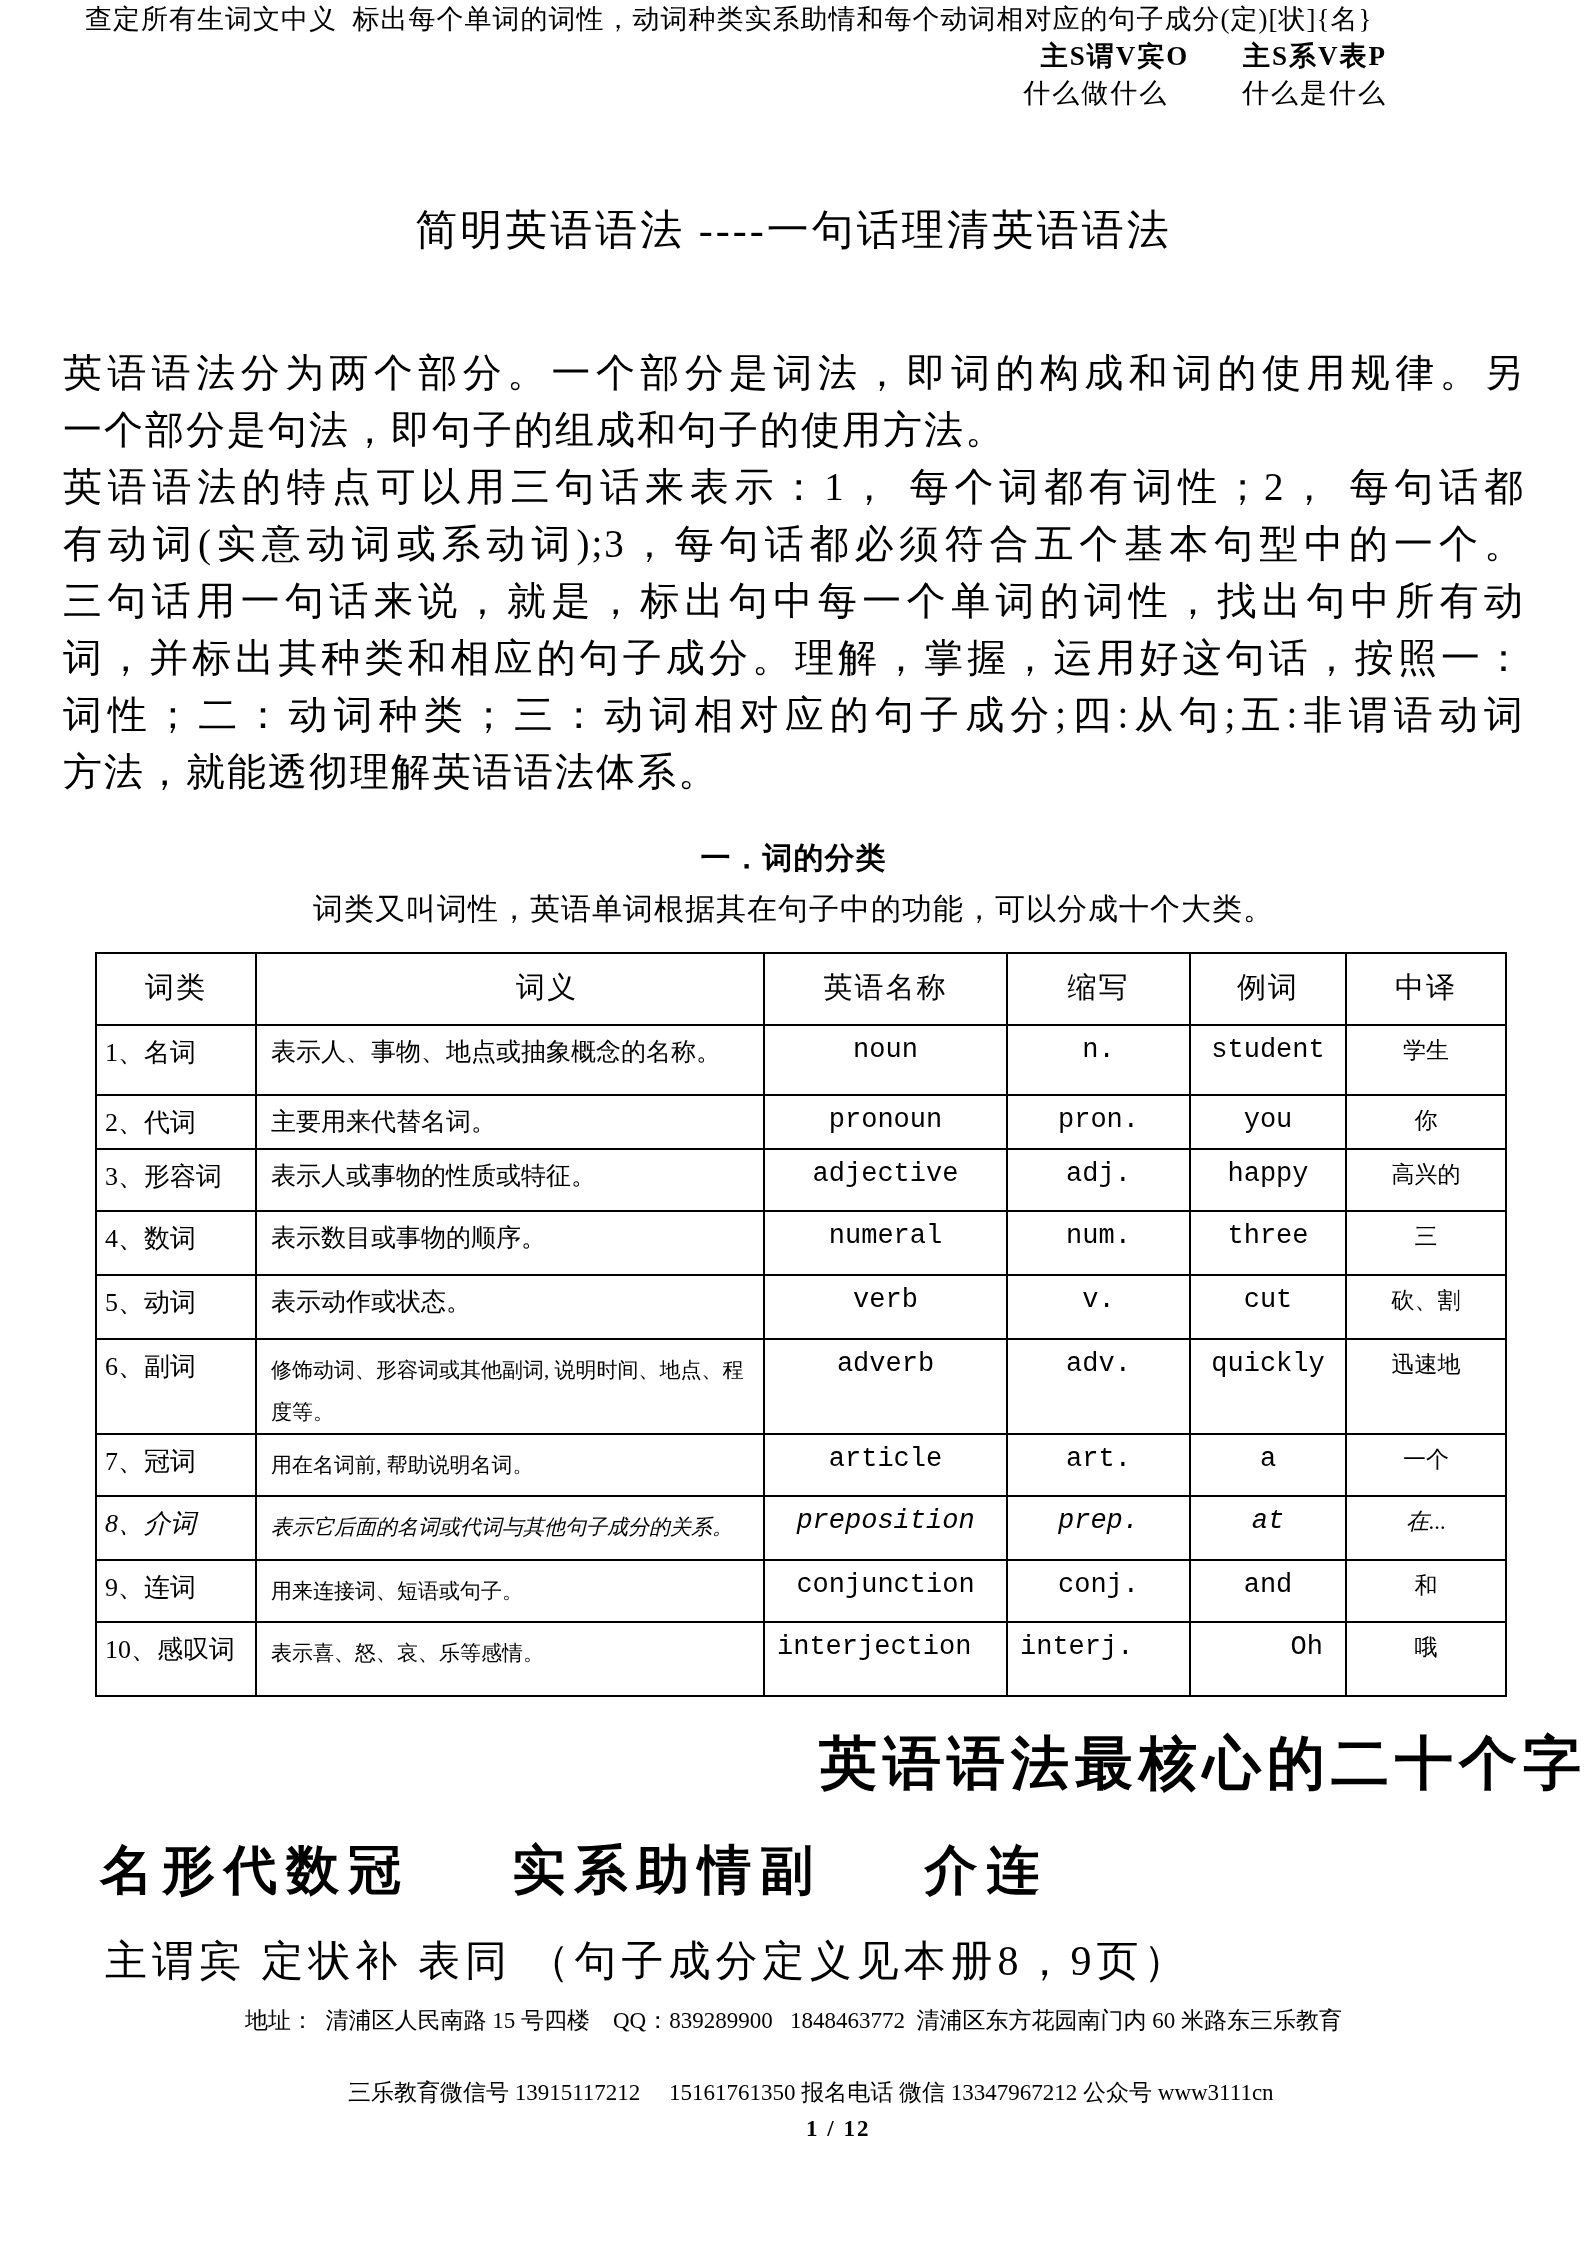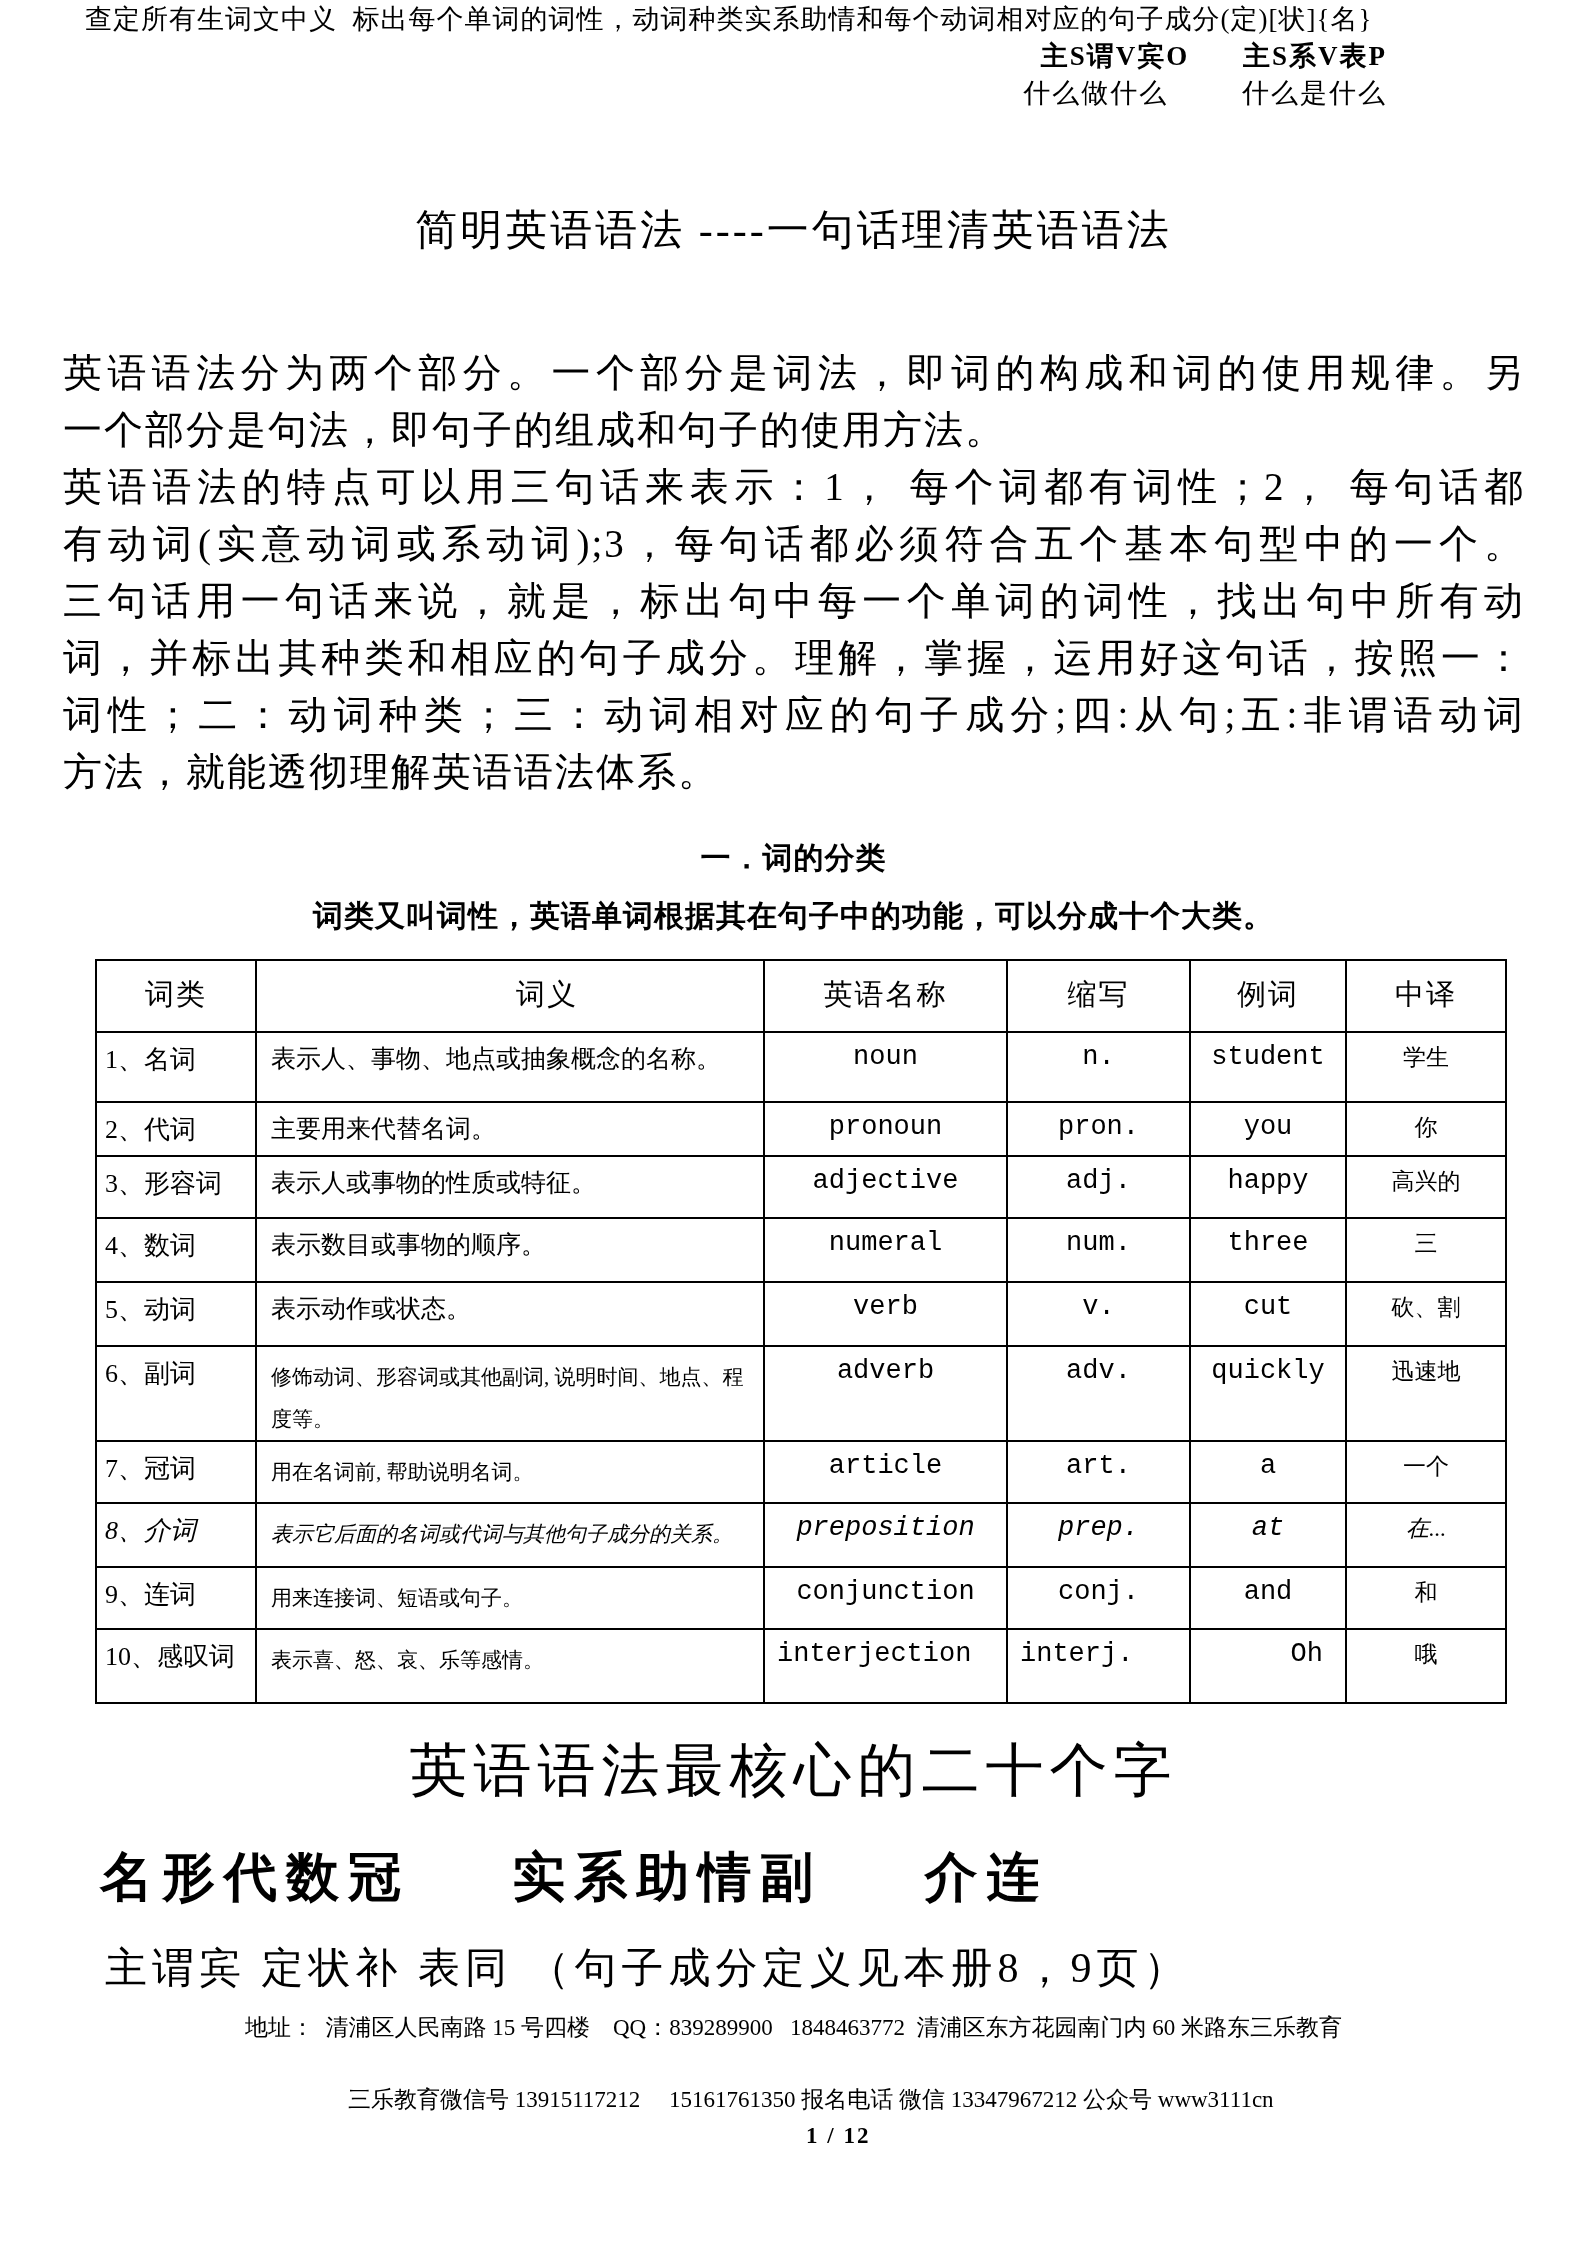--- a/index.html
+++ b/index.html
@@ -38,22 +38,22 @@
     font-size: 39px; line-height: 57px; letter-spacing: 2px;
   }
   .body-line.fill { text-align: justify; text-align-last: justify; }
 
   
   .section-heading {
     margin-top: 38px; text-align: center;
     font-size: 30px; font-weight: bold; letter-spacing: 1px;
   }
   .section-sub {
-    margin-top: 17px; text-align: center;
-    font-size: 30px; letter-spacing: 1px; font-weight: bold;
+    margin-top: 10px; text-align: center;
+    font-size: 30px; letter-spacing: 1px;
   }
 
   
   .pos-table {
     border-collapse: collapse; table-layout: fixed;
     width: 1410px; margin: 22px 0 0 95px;
   }
   .c1 { width: 160px; } .c2 { width: 508px; } .c3 { width: 243px; }
   .c4 { width: 183px; } .c5 { width: 156px; } .c6 { width: 160px; }
   .pos-table th, .pos-table td {
@@ -82,22 +82,22 @@
   .pos-table tbody tr:nth-child(7) td { height: 62px; }
   .pos-table tbody tr:nth-child(8) td { height: 64px; font-style: italic; }
   .pos-table tbody tr:nth-child(9) td { height: 62px; margin-left: 21px; }
   .pos-table tbody tr:nth-child(10) td { height: 74px; }
   .pos-table tbody tr:nth-child(10) td:nth-child(3),
   .pos-table tbody tr:nth-child(10) td:nth-child(4) { text-align: left; padding-left: 12px; }
   .pos-table tbody tr:nth-child(10) td:nth-child(5) { text-align: right; padding-right: 22px; }
 
   
   .core-title {
-    margin-top: 28px; text-align: center;
-    font-size: 58px; font-weight: normal; letter-spacing: 6px;
+    margin-top: 28px; text-align: right;
+    font-size: 58px; font-weight: bold; letter-spacing: 6px;
   }
   .core-words {
     margin: 32px 0 0 100px;
     font-size: 53px; font-weight: bold; letter-spacing: 9px;
   }
   .core-words .w2 { margin-left: 80px; }
   .core-words .w3 { margin-left: 80px; }
   .core-parts {
     margin: 26px 0 0 105px;
     font-size: 42px; letter-spacing: 5px; white-space: pre;

